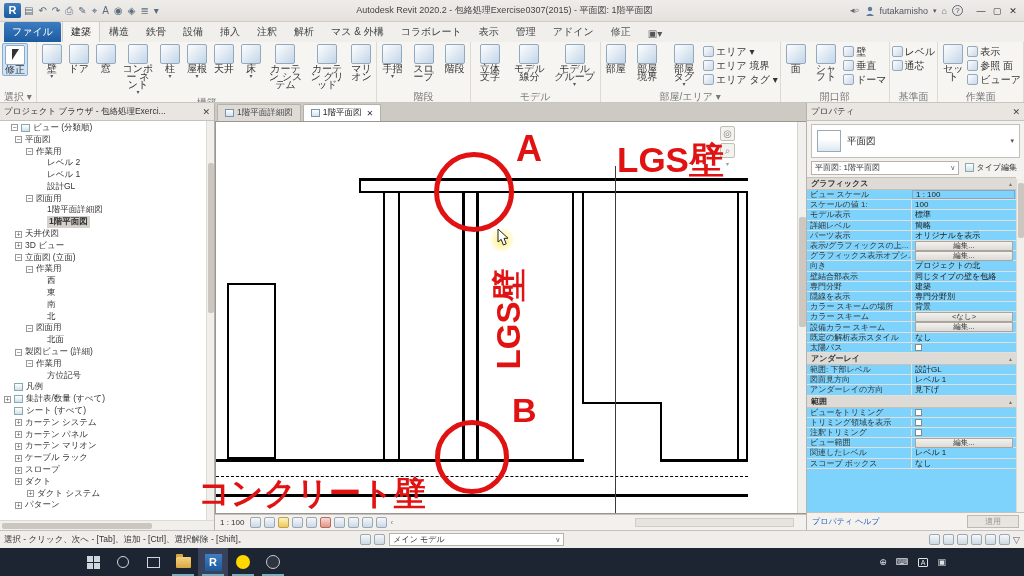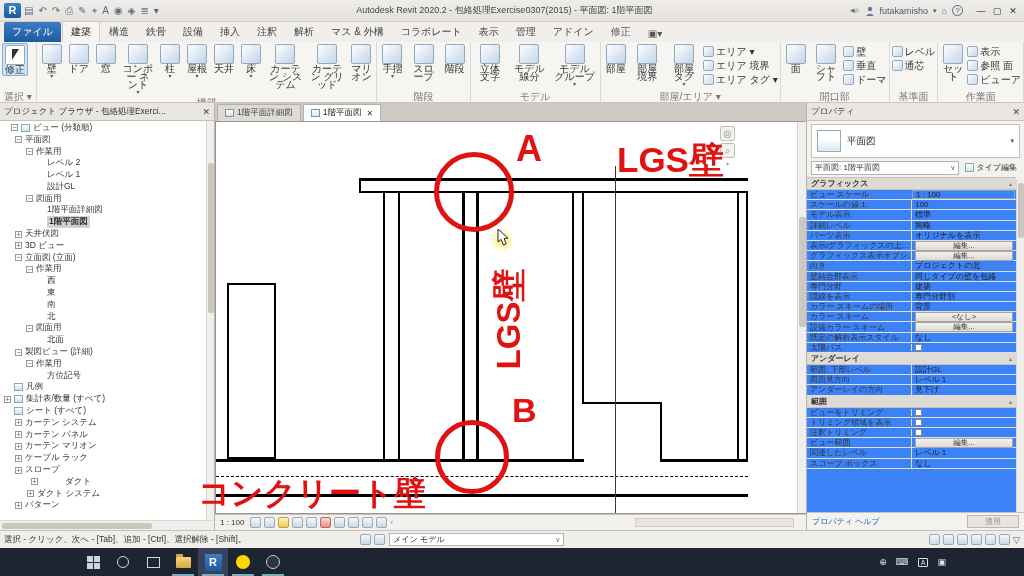--- a/index.html
+++ b/index.html
@@ -87,21 +87,21 @@
   .props { width:218px; background:#f4f2ef; border-left:1px solid #b7b3ac; display:flex; flex-direction:column; position:relative; }
   .typebox { height:34px; background:#fff; border:1px solid #c2beb8; margin:3px 4px 2px; display:flex; align-items:center; gap:6px; padding:0 5px; }
   .typebox .ticon { width:24px; height:22px; border:1px solid #9ab; background:linear-gradient(#fff 40%,#dce8f2); }
   .typebox .tlabel { font-size:9.5px; color:#222; }
   .typebox .tdrop { margin-left:auto; font-size:7px; color:#555; }
   .selrow { height:17px; display:flex; align-items:center; gap:3px; padding:0 4px 2px; }
   .selbox { flex:1; height:14px; background:#fff; border:1px solid #b7b3ac; font-size:8px; display:flex; align-items:center; padding:0 3px; color:#333; }
   .selbox .v { margin-left:auto; font-size:7px; color:#666; }
   .type-edit { height:14px; font-size:8px; display:flex; align-items:center; gap:2px; color:#333; padding:0 3px; }
   .te-ic { width:9px; height:9px; border:1px solid #8aa; background:linear-gradient(#fff,#cfe0ee); }
-  .pgrid { flex:1; overflow:hidden; border-top:1px solid #c6c2bb; background:#3b82f6; margin-right:8px; }
+  .pgrid { flex:1; overflow:hidden; border-top:1px solid #c6c2bb; background:#7dd3fc; margin-right:8px; }
   .psec { height:12px; background:#dedbd6; border-bottom:1px solid #c6c2bb; font-size:8px; font-weight:bold; color:#333; display:flex; align-items:center; padding:0 4px; }
   .psec .car { margin-left:auto; font-size:6px; color:#777; }
   .prow { height:10.2px; display:flex; border-bottom:1px solid #e3e0db; font-size:8px; align-items:center; }
   .prow .pl { width:104px; padding:0 3px; color:#333; white-space:nowrap; overflow:hidden; flex:none; }
   .prow .pv { flex:1; border-left:1px solid #e3e0db; padding:0 3px; white-space:nowrap; overflow:hidden; color:#222; display:flex; align-items:center; }
   .prow .pv.btn span { flex:1; text-align:center; background:linear-gradient(#f4f2ef,#dedbd6); border:1px solid #aaa69f; font-size:7.5px; line-height:8px; color:#333; }
   .prow .pv .chk { width:7px; height:7px; border:1px solid #888; background:#fff; }
   .prow .pv.drop { border:1px solid #8aa5c0; margin:0 1px; height:9px; }
   .props-vscroll { position:absolute; right:0; top:76px; bottom:18px; width:8px; background:#f1efec; border-left:1px solid #ddd9d3; }
   .props-vscroll .thumb { position:absolute; left:1px; width:6px; height:55px; top:4px; background:#cbc7c0; border-radius:2px; }
@@ -521,21 +521,21 @@
             <span class="lbl">カーテン マリオン</span>
           </div>
           <div class="titem" style="padding-left: 15px;">
             <span class="exp">+</span>
             <span class="lbl">ケーブル ラック</span>
           </div>
           <div class="titem" style="padding-left: 15px;">
             <span class="exp">+</span>
             <span class="lbl">スロープ</span>
           </div>
-          <div class="titem" style="padding-left: 31px; gap: 24px;">
+          <div class="titem" style="padding-left: 15px;">
             <span class="exp">+</span>
             <span class="lbl">ダクト</span>
           </div>
           <div class="titem" style="padding-left: 27px;">
             <span class="exp">+</span>
             <span class="lbl">ダクト システム</span>
           </div>
           <div class="titem" style="padding-left: 15px;">
             <span class="exp">+</span>
             <span class="lbl">パターン</span>

